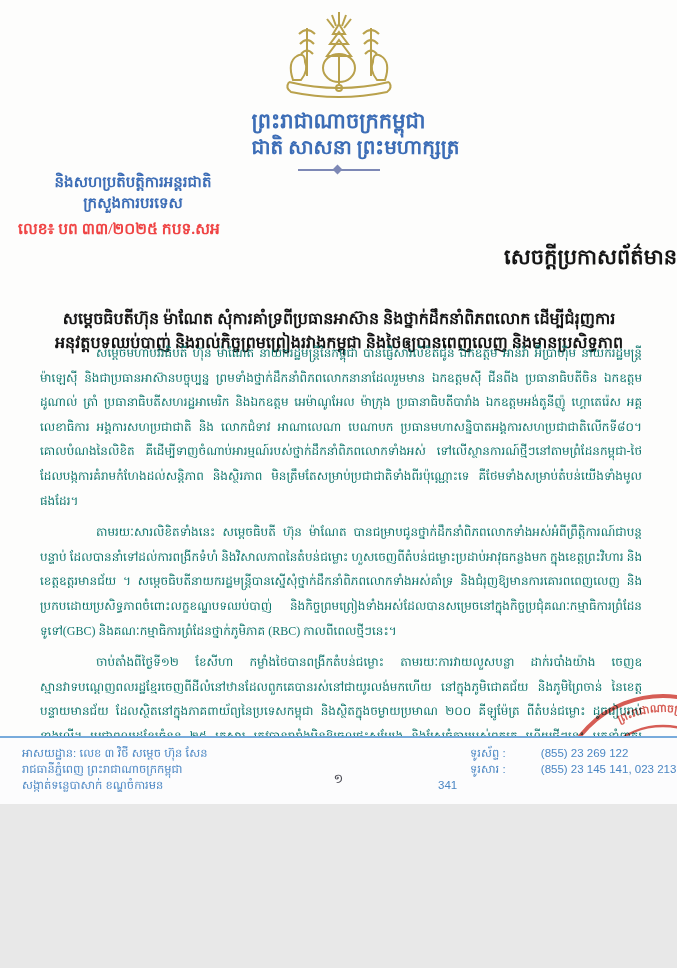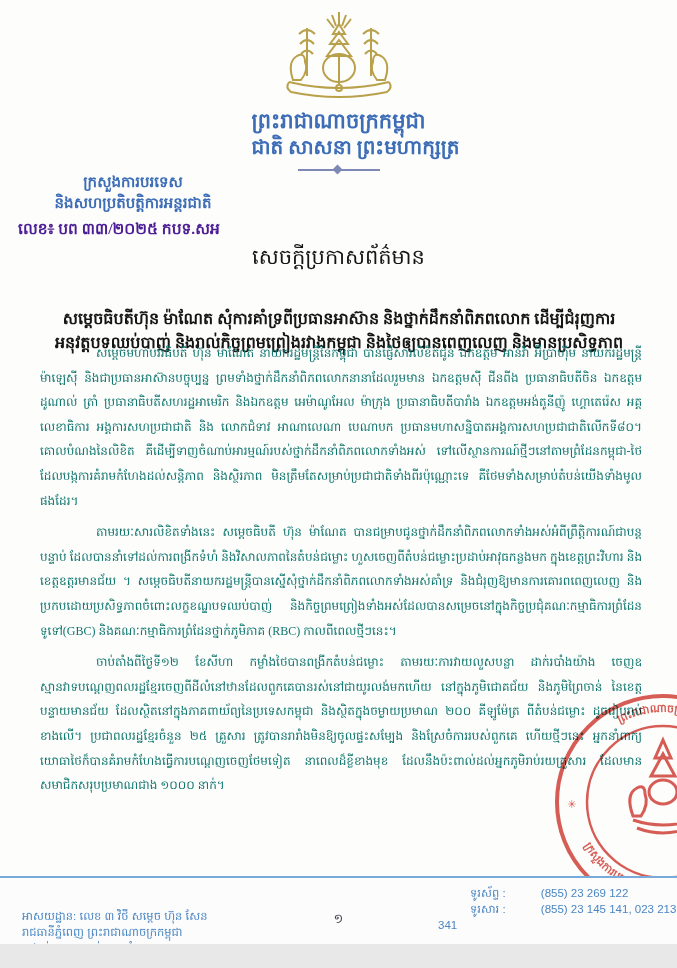--- a/index.html
+++ b/index.html
@@ -1,52 +1,52 @@
 <!DOCTYPE html>
 <html><head>
 <meta charset="utf-8">
 <style>
   html,body{margin:0;padding:0;background:#e8e8e8;}
   .page{
     position:relative;
-    width:677px;height:944px;
+    width:677px;height:804px;
     margin:0 auto;
     background:#fdfdfc;
     overflow:hidden;
     font-family:"Liberation Serif","DejaVu Serif",serif;
     color:#232323;
   }
   
   .arms-wrap{position:absolute;top:10px;left:0;width:677px;text-align:center;}
   .motto{position:absolute;top:108px;left:0;width:677px;text-align:center;
          color:#3c6db6;font-weight:bold;font-size:21px;line-height:26px;}
   .motto .l2{font-size:20px;margin-left:34px;}
   .ornament{position:absolute;top:166px;left:298px;width:82px;height:7px;}
   .ornament .bar{position:absolute;top:3px;left:0;width:82px;height:1.5px;background:#7d88b5;}
   .ornament .dia{position:absolute;top:0;left:36px;width:7px;height:7px;background:#7d88b5;transform:rotate(45deg);}
   .ministry{position:absolute;top:172px;left:18px;width:230px;text-align:center;
             color:#3c6db6;font-weight:bold;font-size:15px;line-height:21px;}
-  .refline{position:absolute;top:219px;left:18px;font-weight:bold;font-size:15.5px;color:#4c1d95;}
-  .doc-title{position:absolute;top:243px;left:0;width:677px;text-align:center;
-             font-weight:normal;font-size:21px;color:#151515;}
+  .refline{position:absolute;top:219px;left:18px;font-weight:bold;font-size:15.5px;color:#ef4444;}
+  .doc-title{position:absolute;top:243px;left:0;width:677px;text-align:right;
+             font-weight:bold;font-size:21px;color:#151515;}
   .headline{position:absolute;top:283px;left:36px;width:606px;text-align:center;
             font-weight:bold;font-size:16px;line-height:24px;color:#151515;margin-top:24px;}
   
   .body-text{position:absolute;top:341px;left:40px;width:602px;
              font-size:12px;line-height:24.6px;text-align:justify;color:#0f766e;}
   .body-text p{margin:0 0 7px 0;text-indent:56px;}
   
   .stamp{position:absolute;top:688px;left:549px;width:228px;height:228px;
          opacity:.82;pointer-events:none;mix-blend-mode:multiply;}
   .stamp text{font-family:"DejaVu Sans",sans-serif;font-size:11px;font-weight:bold;fill:#d03a30;}
   
   .footer{position:absolute;left:0;bottom:0;width:677px;height:66px;
           border-top:2px solid #78abdc;background:#fcfcfd;
           font-family:"Liberation Sans","DejaVu Sans",sans-serif;}
-  .addr{position:absolute;top:7px;left:22px;color:#4a86c3;font-size:11.5px;line-height:16px;margin-top:23px;}
+  .addr{position:absolute;top:7px;left:22px;color:#4a86c3;font-size:11.5px;line-height:16px;}
   .contact{position:absolute;top:7px;left:438px;color:#4a86c3;font-size:11.5px;line-height:16px;}
   .contact .row span{display:inline;margin-left:32px;}
   .page-num{position:absolute;top:32px;left:0;width:677px;text-align:center;
             color:#4c4c55;font-size:13px;}
   .gold{fill:none;stroke:#b9a14c;stroke-width:2;}
 </style>
 </head>
 <body>
 
 <div class="page">
@@ -98,22 +98,22 @@
     <div class="l1">ព្រះរាជាណាចក្រកម្ពុជា</div>
     <div class="l2">ជាតិ សាសនា ព្រះមហាក្សត្រ</div>
   </div>
 
   <div class="ornament">
     <div class="bar"></div>
       <div class="dia"></div>
   </div>
 
   <div class="ministry">
+    <div>និងសហប្រតិបត្តិការអន្តរជាតិ</div>
     <div>ក្រសួងការបរទេស</div>
-    <div>និងសហប្រតិបត្តិការអន្តរជាតិ</div>
   </div>
 
   <div class="refline">លេខ៖ បព ៣៣/២០២៥ កបទ.សអ</div>
 
   <div class="doc-title">សេចក្តីប្រកាសព័ត៌មាន</div>
 
   <div class="headline">សម្តេចធិបតីហ៊ុន ម៉ាណែត សុំការគាំទ្រពីប្រធានអាស៊ាន និងថ្នាក់ដឹកនាំពិភពលោក ដើម្បីជំរុញការអនុវត្តបទឈប់បាញ់ និងរាល់កិច្ចព្រមព្រៀងរវាងកម្ពុជា និងថៃឲ្យបានពេញលេញ និងមានប្រសិទ្ធភាព</div>
 
   <div class="body-text">
     <p>សម្តេចមហាបវរធិបតី ហ៊ុន ម៉ាណែត នាយករដ្ឋមន្ត្រីនៃកម្ពុជា បានផ្ញើសារលិខិតជូន ឯកឧត្តម អាន់វ៉ា អ៊ីប្រាហ៊ីម នាយករដ្ឋមន្ត្រីម៉ាឡេស៊ី និងជាប្រធានអាស៊ានបច្ចុប្បន្ន ព្រមទាំងថ្នាក់ដឹកនាំពិភពលោកនានាដែលរួមមាន ឯកឧត្តមស៊ី ជីនពីង ប្រធានាធិបតីចិន ឯកឧត្តម ដូណាល់ ត្រាំ ប្រធានាធិបតីសហរដ្ឋអាមេរិក និងឯកឧត្តម អេម៉ាណូអែល ម៉ាក្រុង ប្រធានាធិបតីបារាំង ឯកឧត្តមអង់តូនីញ៉ូ ហ្គោតេរ៉េស អគ្គលេខាធិការ អង្គការសហប្រជាជាតិ និង លោកជំទាវ អាណាលេណា បេណាបក ប្រធានមហាសន្និបាតអង្គការសហប្រជាជាតិលើកទី៨០។ គោលបំណងនៃលិខិត គឺដើម្បីទាញចំណាប់អារម្មណ៍របស់ថ្នាក់ដឹកនាំពិភពលោកទាំងអស់ ទៅលើស្ថានការណ៍ថ្មីៗនៅតាមព្រំដែនកម្ពុជា-ថៃ ដែលបង្កការគំរាមកំហែងដល់សន្តិភាព និងស្ថិរភាព មិនត្រឹមតែសម្រាប់ប្រជាជាតិទាំងពីរប៉ុណ្ណោះទេ គឺថែមទាំងសម្រាប់តំបន់យើងទាំងមូលផងដែរ។</p>

